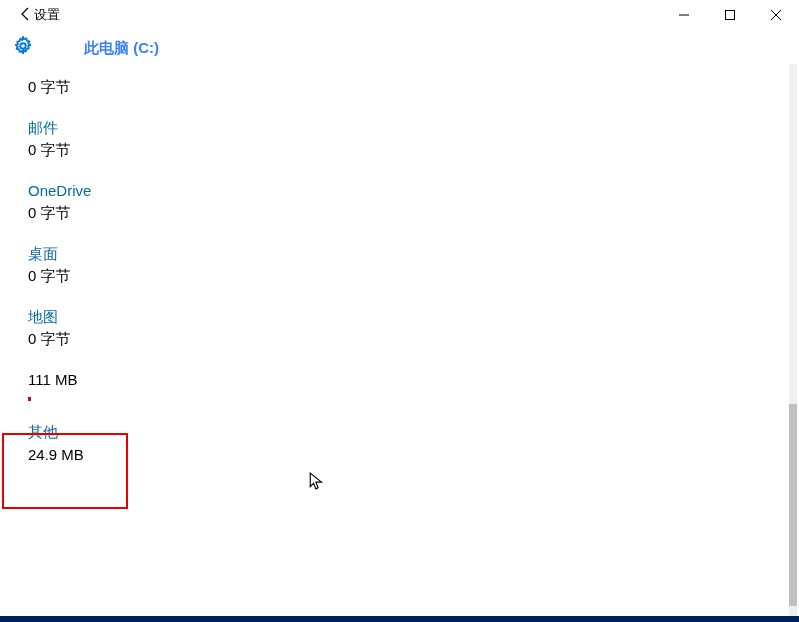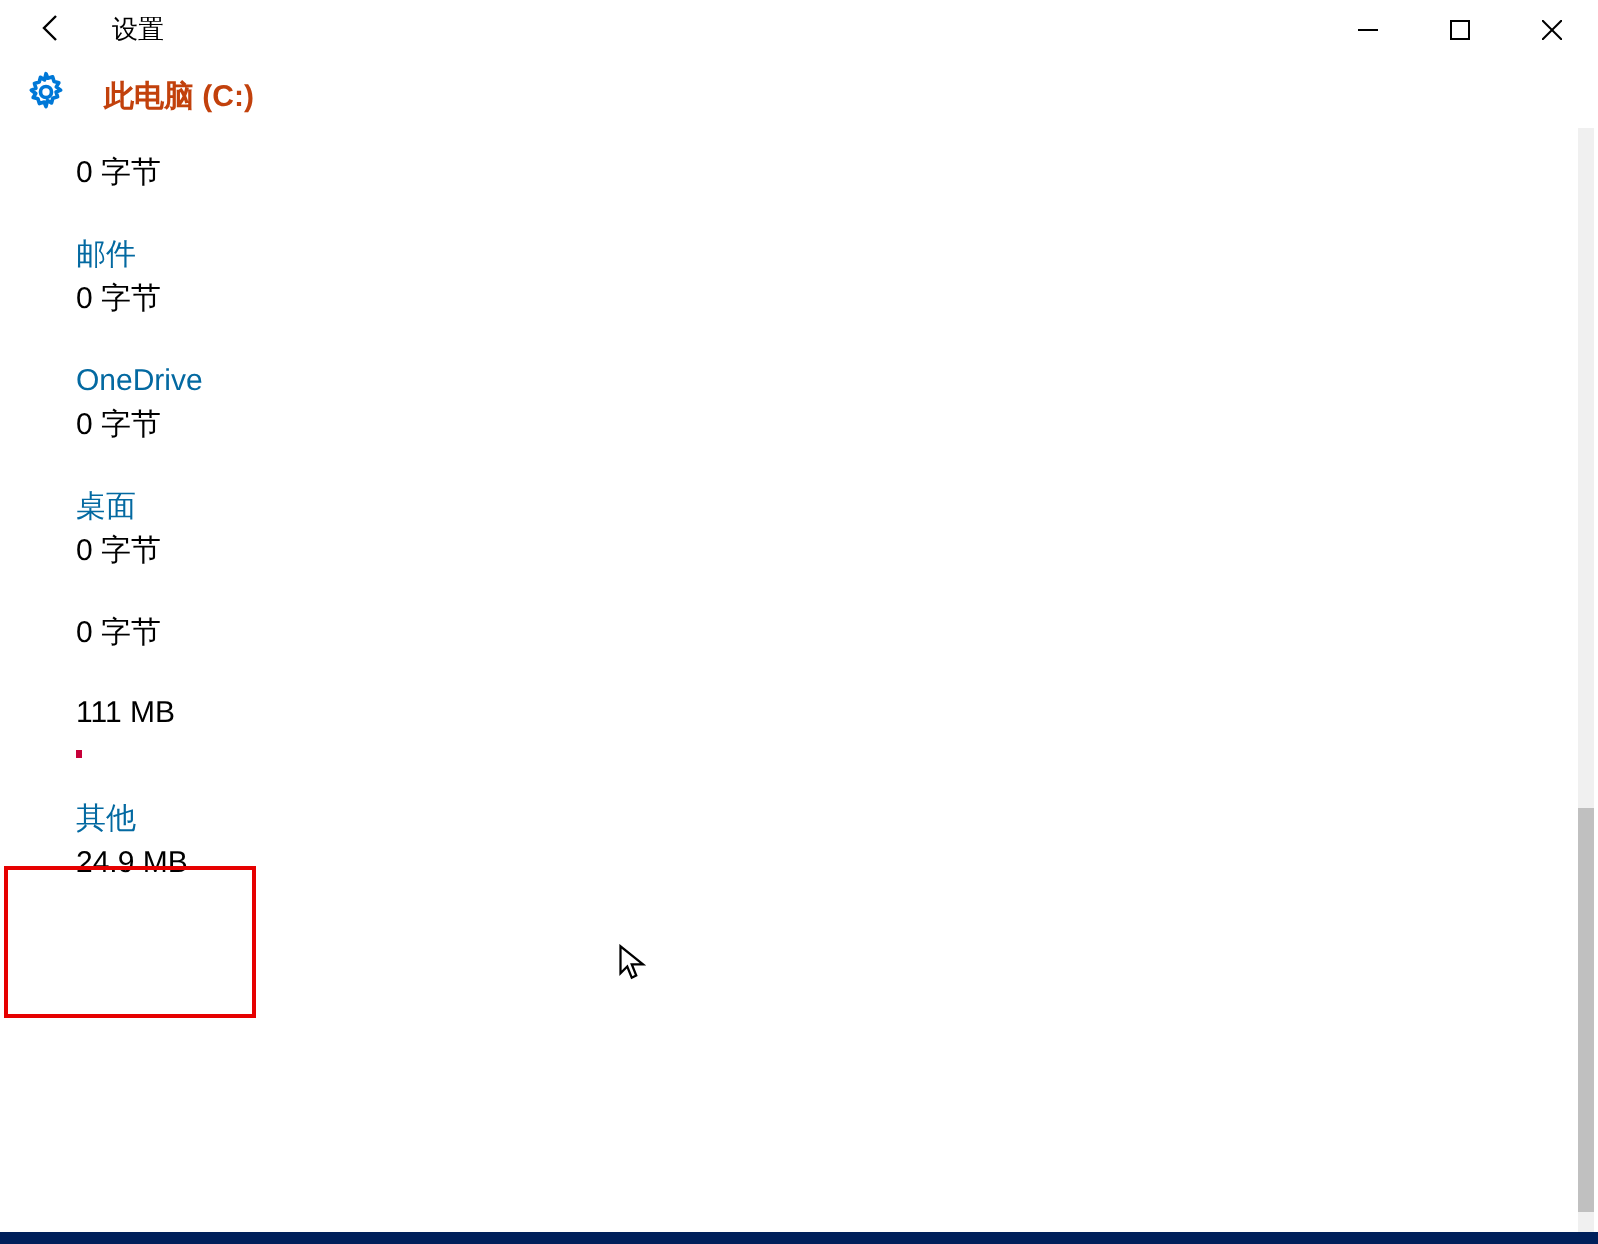--- a/index.html
+++ b/index.html
@@ -13,21 +13,20 @@
       width: 799px;
       height: 622px;
       overflow: hidden;
       position: relative;
     }
     .titlebar {
       display: flex;
       align-items: center;
       height: 30px;
       padding-left: 18px;
-      gap: 22px;
     }
     .back-btn {
       font-size: 18px;
       color: #000;
       cursor: pointer;
       line-height: 1;
     }
     .title-text {
       font-size: 13px;
       color: #000;
@@ -62,24 +61,25 @@
     .header-icon {
       color: #0078d7;
     }
     .header-icon svg {
       width: 22px;
       height: 22px;
     }
     .header-title {
       font-size: 15px;
       font-weight: bold;
-      color: #c2410c;
+      color: #3b82f6;
+      margin-left: 32px;
     }
     .content {
-      padding-left: 38px;
+      padding-left: 28px;
       position: relative;
     }
     .storage-item {
       padding: 6px 0 12px 0;
       width: 446px;
       cursor: pointer;
     }
     .storage-item .item-title {
       font-size: 15px;
       color: #0369a1;
@@ -210,20 +210,21 @@
     <div class="item-title">OneDrive</div>
     <div class="item-size">0 字节</div>
   </div>
 
   <div class="storage-item">
     <div class="item-title">桌面</div>
     <div class="item-size">0 字节</div>
   </div>
 
   <div class="storage-item">
+    <div class="item-title">地图</div>
     <div class="item-size">0 字节</div>
   </div>
 
   <div class="storage-item">
     <div class="item-size">111 MB</div>
     <div class="bar-container">
         <div class="bar"></div>
       </div>
   </div>
 

